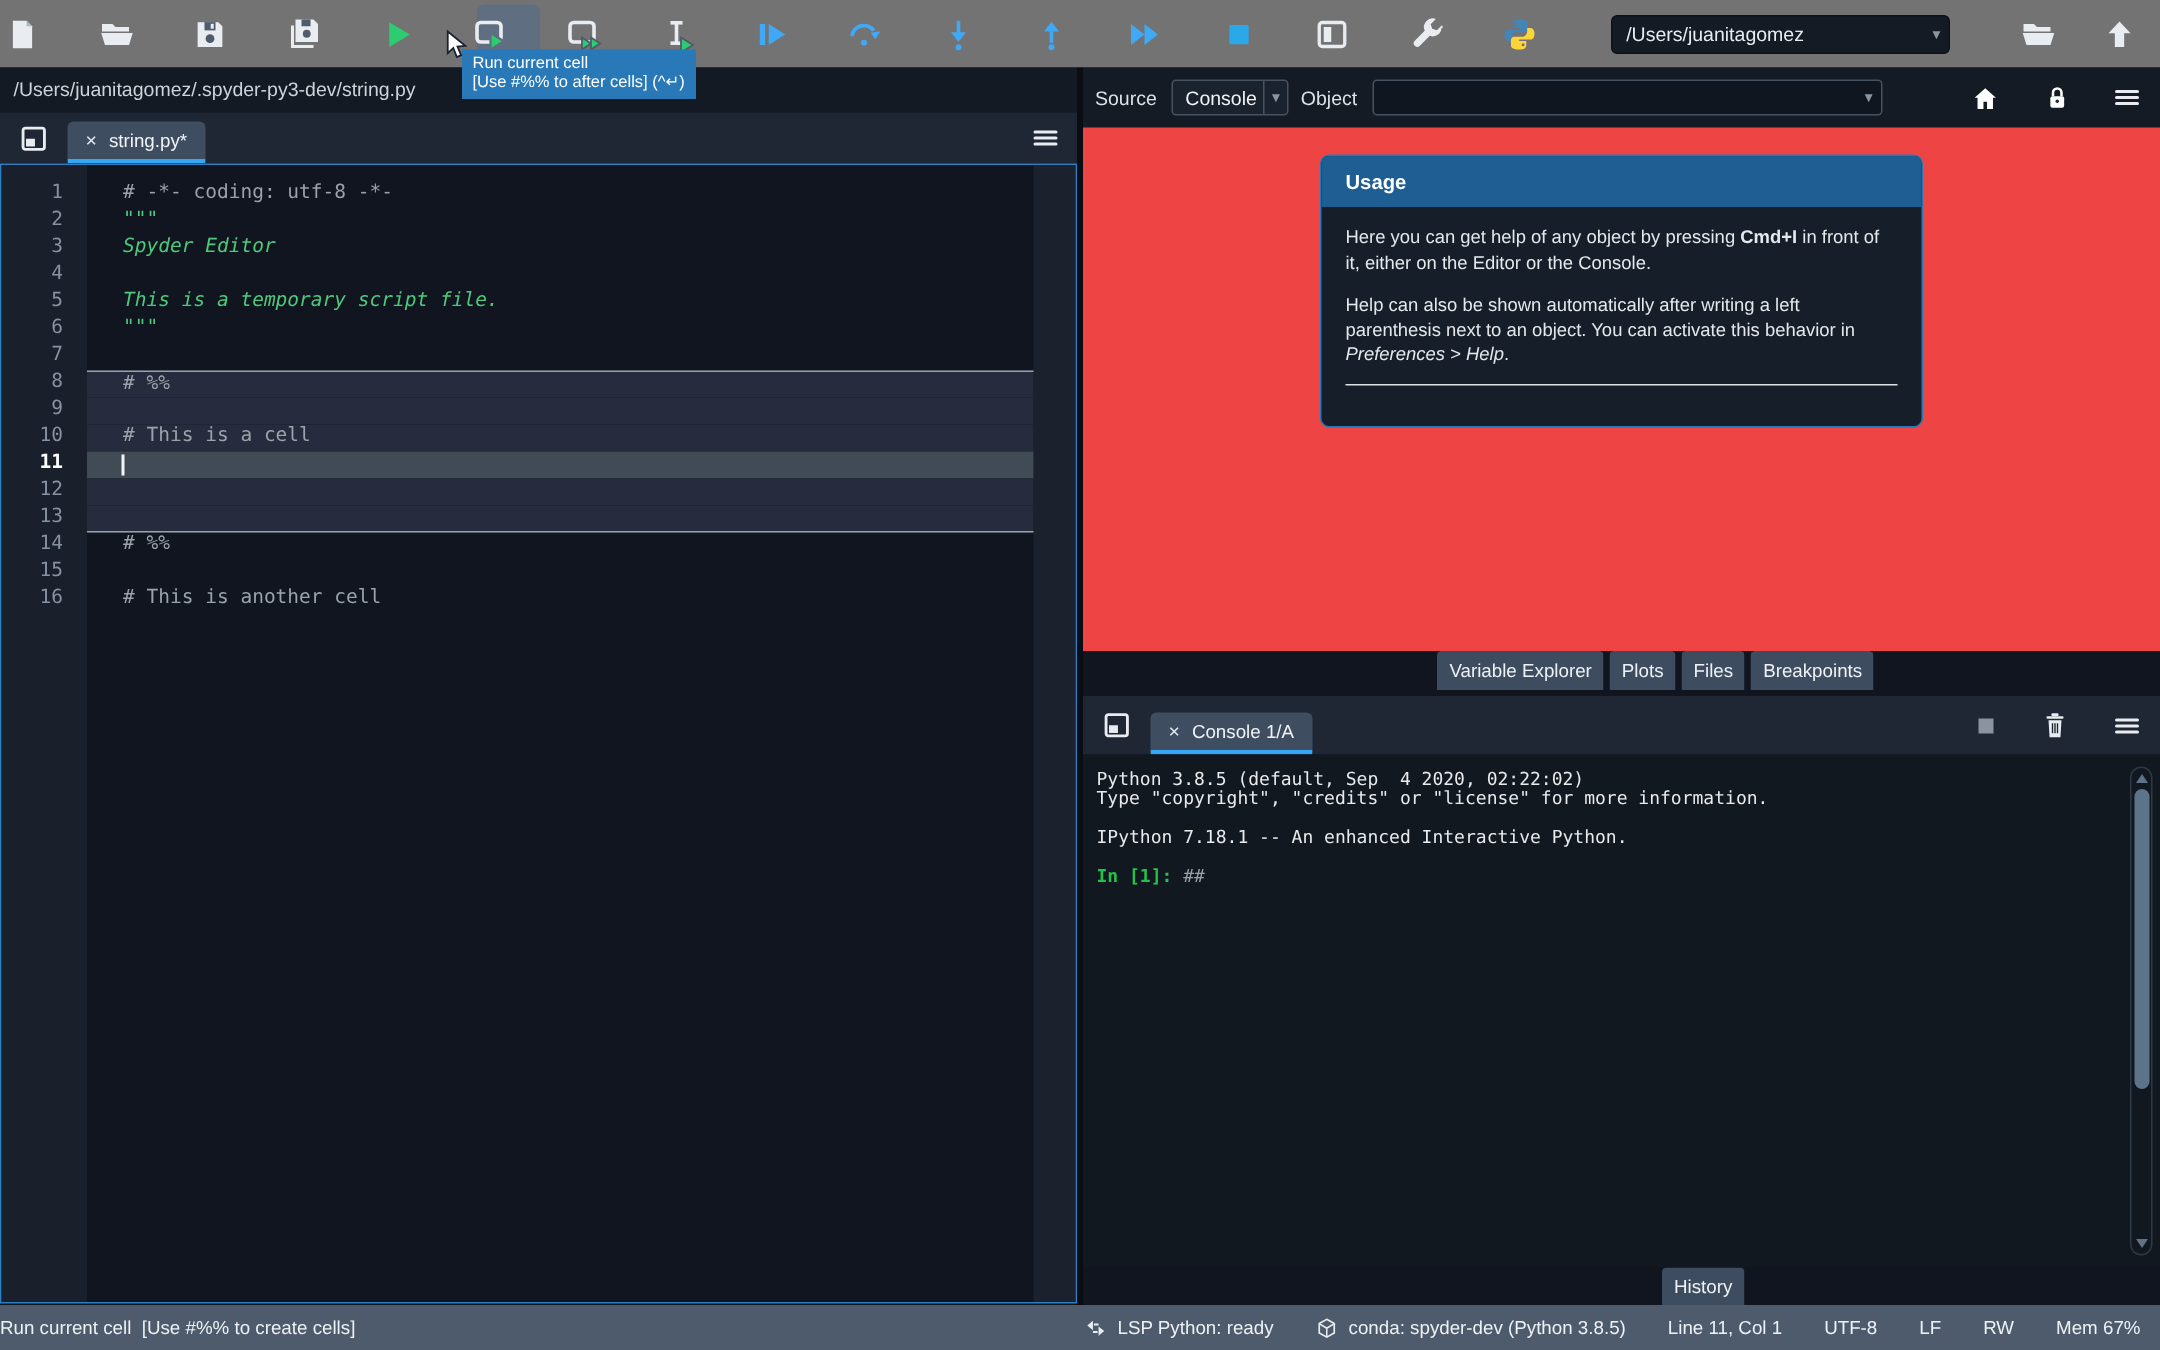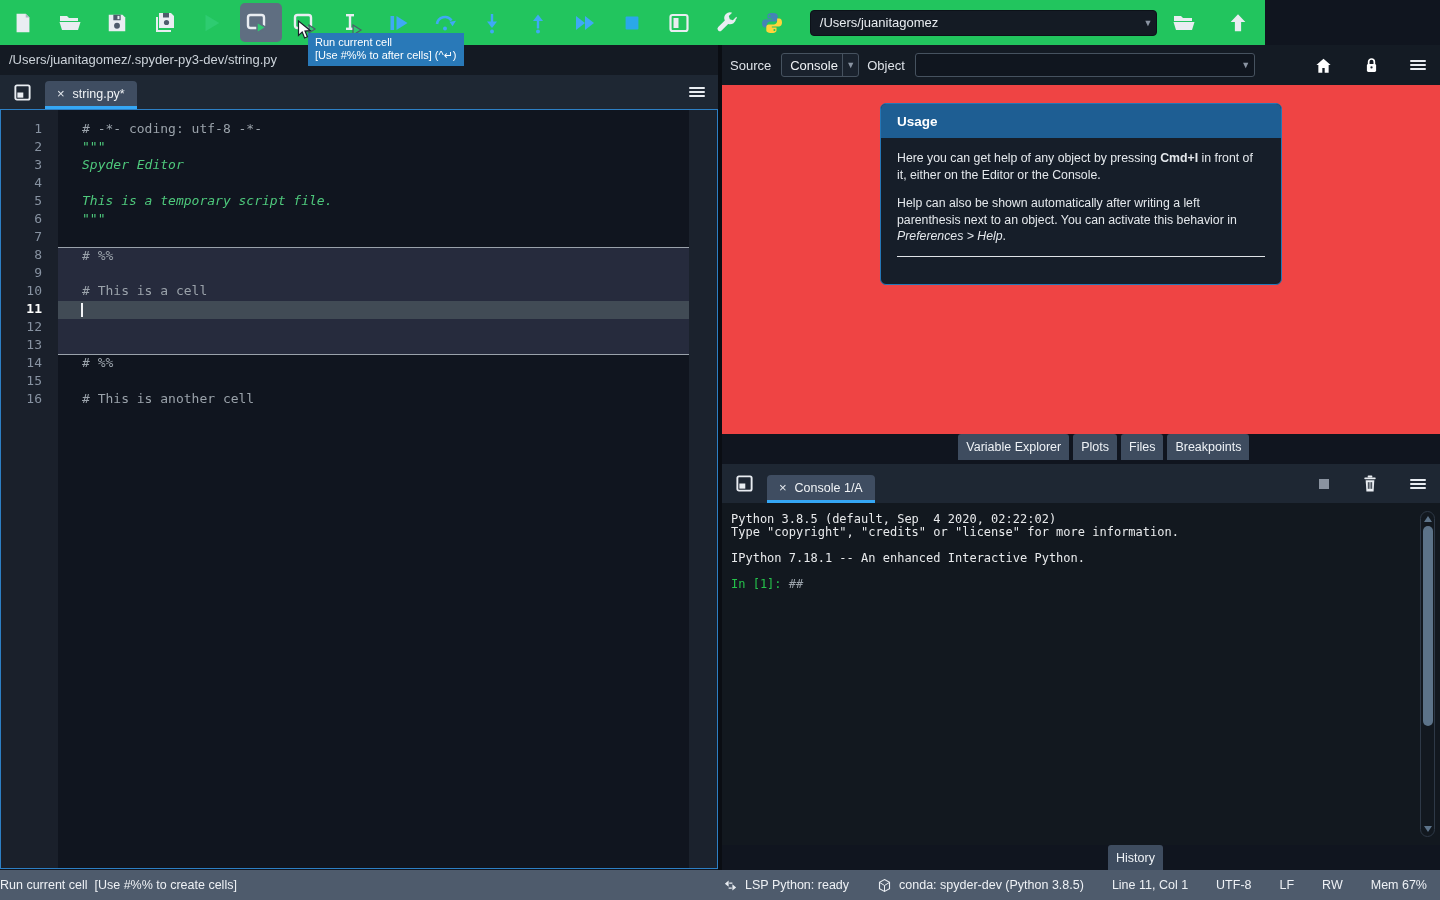--- a/index.html
+++ b/index.html
@@ -1,22 +1,22 @@
 <!DOCTYPE html>
 <html><head>
 <meta charset="utf-8">
 <style>
   * { margin:0; padding:0; box-sizing:border-box; }
   html,body { width:1440px; height:900px; overflow:hidden; background:#10151f;
               font-family:"Liberation Sans", sans-serif; }
   svg { display:block; }
 
   
-  .toolbar { position:absolute; left:0; top:0; width:1265px; height:45px;
-             background:#22c55e; display:flex; align-items:center; }
+  .toolbar { position:absolute; left:0; top:0; width:1440px; height:45px;
+             background:#737373; display:flex; align-items:center;gap:32px; }
   .tbtn { width:54px; height:45px; display:flex; align-items:center; justify-content:center; }
   .tbtn.hovered { position:relative; }
   .tbtn.hovered::before { content:""; position:absolute; left:6px; top:3px; width:42px; height:39px;
              background:#5f6e81; border-radius:5px; }
   .tbtn svg { position:relative; }
   .wd-combo { margin-left:14px; width:400px; height:26px; background:#141b24; border:1px solid #0c1118;
               border-radius:4px; display:flex; align-items:center; color:#e8ecf1; font-size:13px; }
   .wd-combo .wd-text { flex:1; padding-left:9px; }
   .wd-combo .wd-arrow { width:16px; color:#8a94a2; font-size:9px; text-align:center; }
   .tool-right { display:flex; align-items:center; }
@@ -98,21 +98,21 @@
   
   .console-header { position:absolute; left:722px; top:464px; width:718px; height:39px; background:#1e2733;
             display:flex; align-items:flex-end; }
   .console-header .right-icons { margin-left:auto; display:flex; align-items:center; align-self:center; }
   .console-header .right-icons > div { margin-right:32px; }
   .console-header .right-icons > div:last-child { margin-right:14px; }
   .console-body { position:absolute; left:722px; top:503px; width:718px; height:342px; background:#12181f;
             font-family:"DejaVu Sans Mono", monospace; font-size:12px; color:#e8eaec; padding:10px 0 0 9px; }
   .c-line { height:13px; line-height:13px; white-space:pre; }
   .prompt-line { margin-top:13px; height:13px; line-height:13px; white-space:pre; }
-  .prompt { color:#25c24b; font-weight:normal; }
+  .prompt { color:#25c24b; font-weight:bold; }
   .prompt-in { color:#9aa2aa; }
   .cscroll { position:absolute; right:5px; top:8px; width:15px; height:326px; border:1px solid #2e3947;
             border-radius:8px; background:#12181f; }
   .cscroll .up, .cscroll .down { position:absolute; left:2.5px; width:0; height:0;
             border-left:4.5px solid transparent; border-right:4.5px solid transparent; }
   .cscroll .up { top:4px; border-bottom:6px solid #5c7389; }
   .cscroll .down { bottom:4px; border-top:6px solid #5c7389; }
   .cscroll .thumb { position:absolute; left:1.5px; top:14px; width:10px; height:200px;
             background:#5c7389; border-radius:6px; }
 

